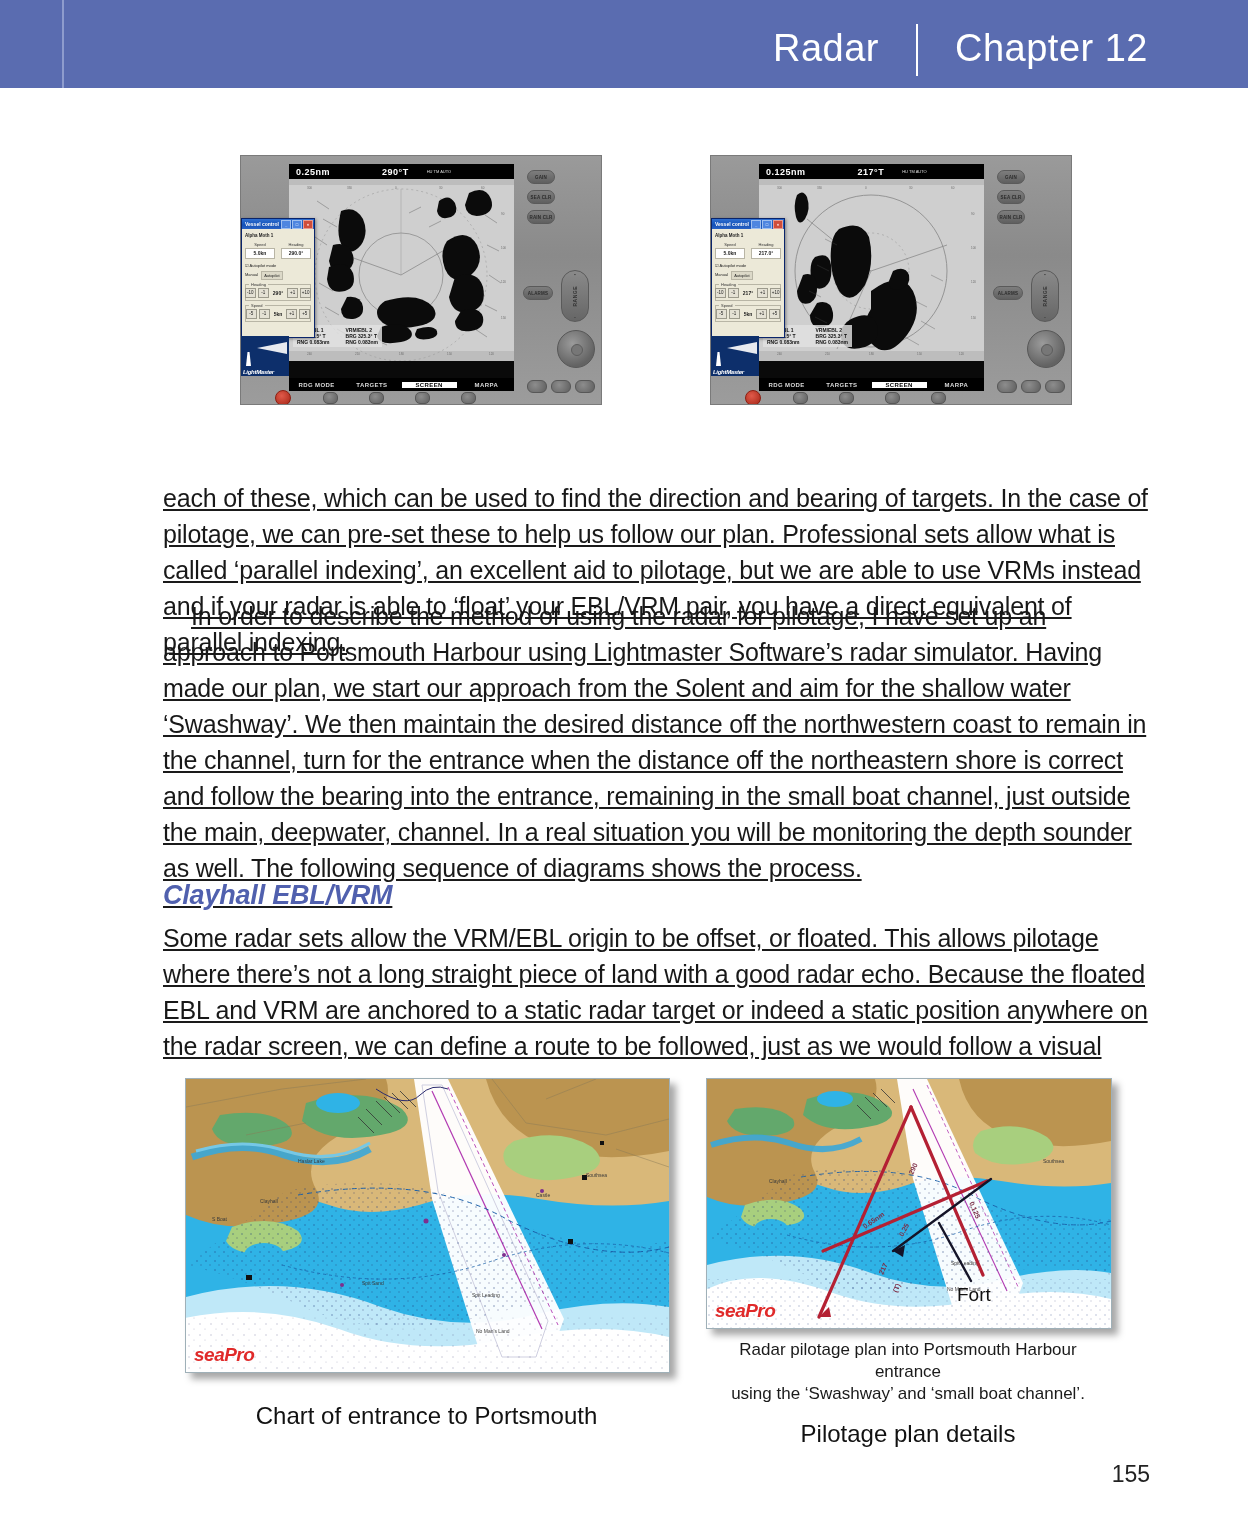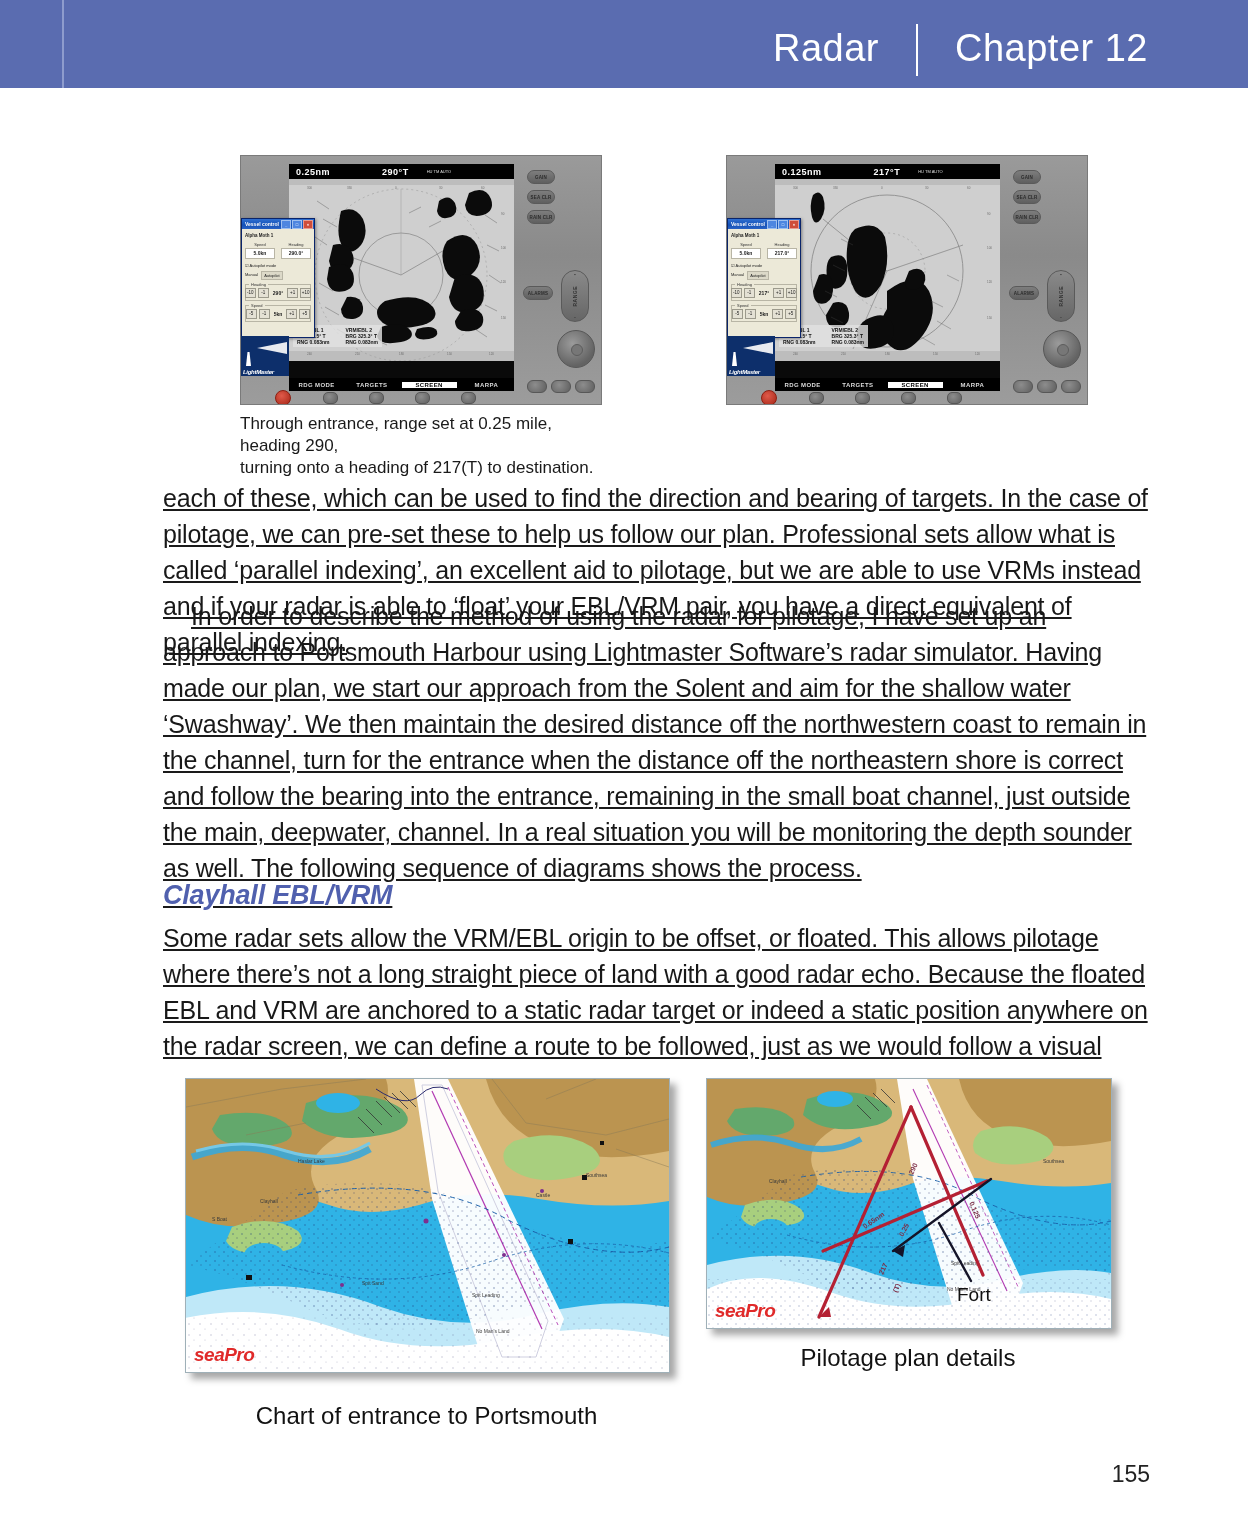--- a/index.html
+++ b/index.html
@@ -443,27 +443,23 @@
     <div class="rd-btn" style="left:286px;top:224px;width:18px;height:11px;border-radius:6px;"></div>
     <div class="rd-btn" style="left:310px;top:224px;width:18px;height:11px;border-radius:6px;"></div>
     <div class="rd-btn" style="left:334px;top:224px;width:18px;height:11px;border-radius:6px;"></div>
     <div class="pwr-btn" style="left:34px;top:234px;width:14px;height:14px;"></div>
     <div class="rd-btn" style="left:82px;top:236px;width:13px;height:10px;border-radius:5px;"></div>
     <div class="rd-btn" style="left:128px;top:236px;width:13px;height:10px;border-radius:5px;"></div>
     <div class="rd-btn" style="left:174px;top:236px;width:13px;height:10px;border-radius:5px;"></div>
     <div class="rd-btn" style="left:220px;top:236px;width:13px;height:10px;border-radius:5px;"></div>
   </div>
 
-  <div class="caption" style="margin-top:8px;">
-    <div>Through entrance, range set at 0.25 mile, heading 290,</div>
-    <div>turning onto a heading of 217(T) to destination.</div>
-  </div>
 </div>
 
-<div class="fig" style="left:710px;top:155px;width:360px;margin-left:16px;">
+<div class="fig" style="left:710px;top:155px;width:360px;">
   <div class="radar-unit" style="width:360px;height:248px;">
 
     <div class="radar-screen" style="left:48px;top:8px;width:225px;height:227px;">
       <div class="radar-topbar">
         <span class="rng">0.125nm</span>
         <span class="hdg">217°T</span>
         <span class="mini">HU  TM  AUTO</span>
       </div>
 
       <div class="ppi">
@@ -795,16 +791,20 @@
         <text x="190" y="214" transform="rotate(-66 190 214)">(T)</text>
         <text x="196" y="158" transform="rotate(-62 196 158)">0.25</text>
         <text x="206" y="96" transform="rotate(-66 206 96)">290</text>
         <text x="262" y="124" transform="rotate(66 262 124)">0.125</text>
         <text x="158" y="150" transform="rotate(-34 158 150)">0.65nm</text>
       </g>
     </svg>
     <div class="seapro">seaPro</div>
     <div class="fortlbl" style="left:250px;bottom:22px;">Fort</div>
   </div>
+  <div class="caption center" style="margin-top:10px;width:404px;">
+    <div>Radar pilotage plan into Portsmouth Harbour entrance</div>
+    <div>using the ‘Swashway’ and ‘small boat channel’.</div>
+  </div>
   <div class="caption-big" style="margin-top:14px;width:404px;">Pilotage plan details</div>
 </div>
 
 <div class="pageno">155</div>
 
 </body></html>

